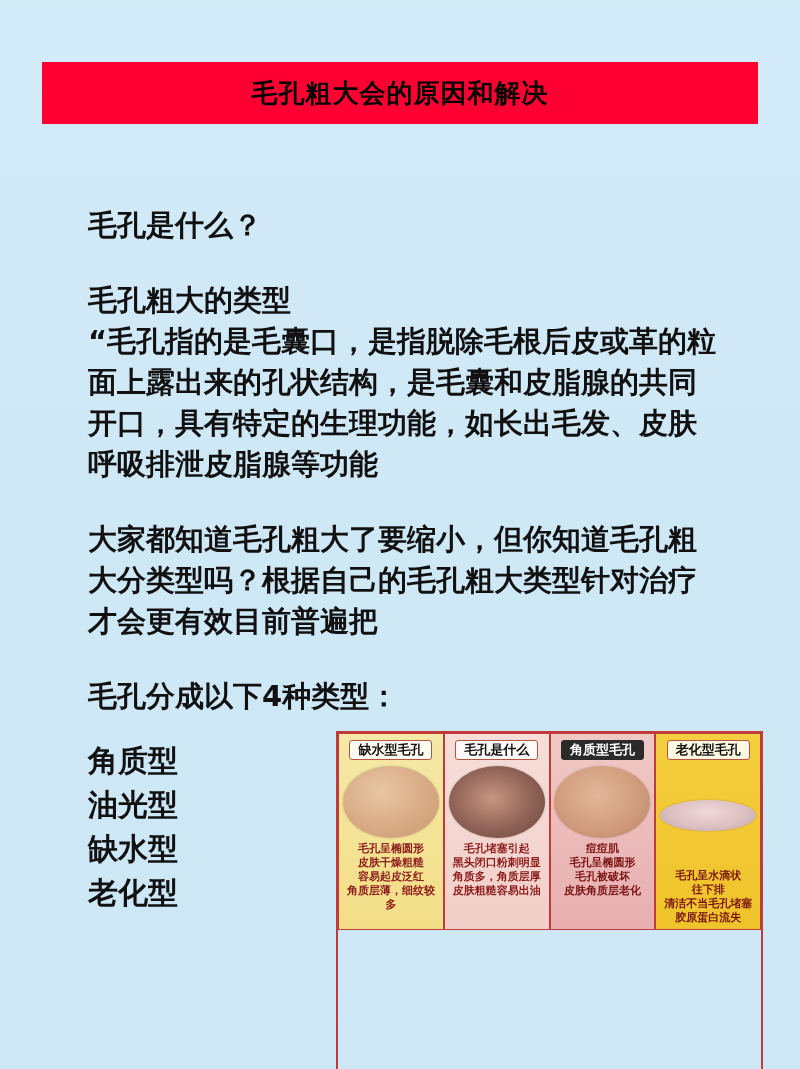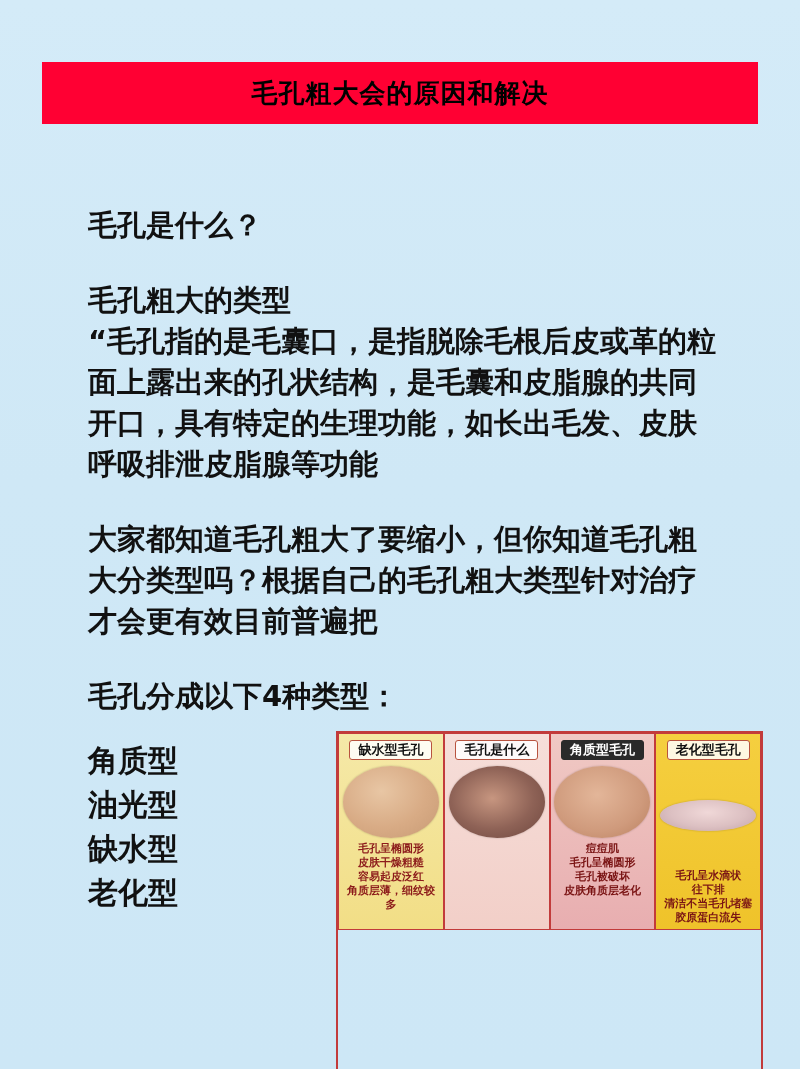--- a/index.html
+++ b/index.html
@@ -156,20 +156,26 @@
         <div>毛孔呈椭圆形</div>
         <div>皮肤干燥粗糙</div>
         <div>容易起皮泛红</div>
         <div>角质层薄，细纹较多</div>
       </div>
     </div>
 
     <div class="cell cell-2">
       <div class="cell-head">毛孔是什么</div>
       <div class="photo photo-2"></div>
+      <div class="cell-lines">
+        <div>毛孔堵塞引起</div>
+        <div>黑头闭口粉刺明显</div>
+        <div>角质多，角质层厚</div>
+        <div>皮肤粗糙容易出油</div>
+      </div>
     </div>
 
     <div class="cell cell-3">
       <div class="cell-head dark">角质型毛孔</div>
       <div class="photo photo-3"></div>
       <div class="cell-lines">
         <div>痘痘肌</div>
         <div>毛孔呈椭圆形</div>
         <div>毛孔被破坏</div>
         <div>皮肤角质层老化</div>

